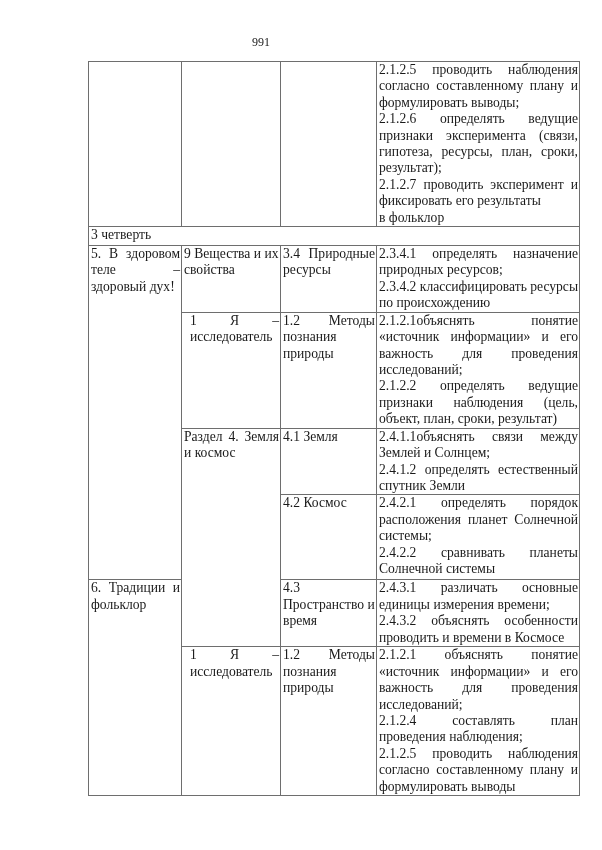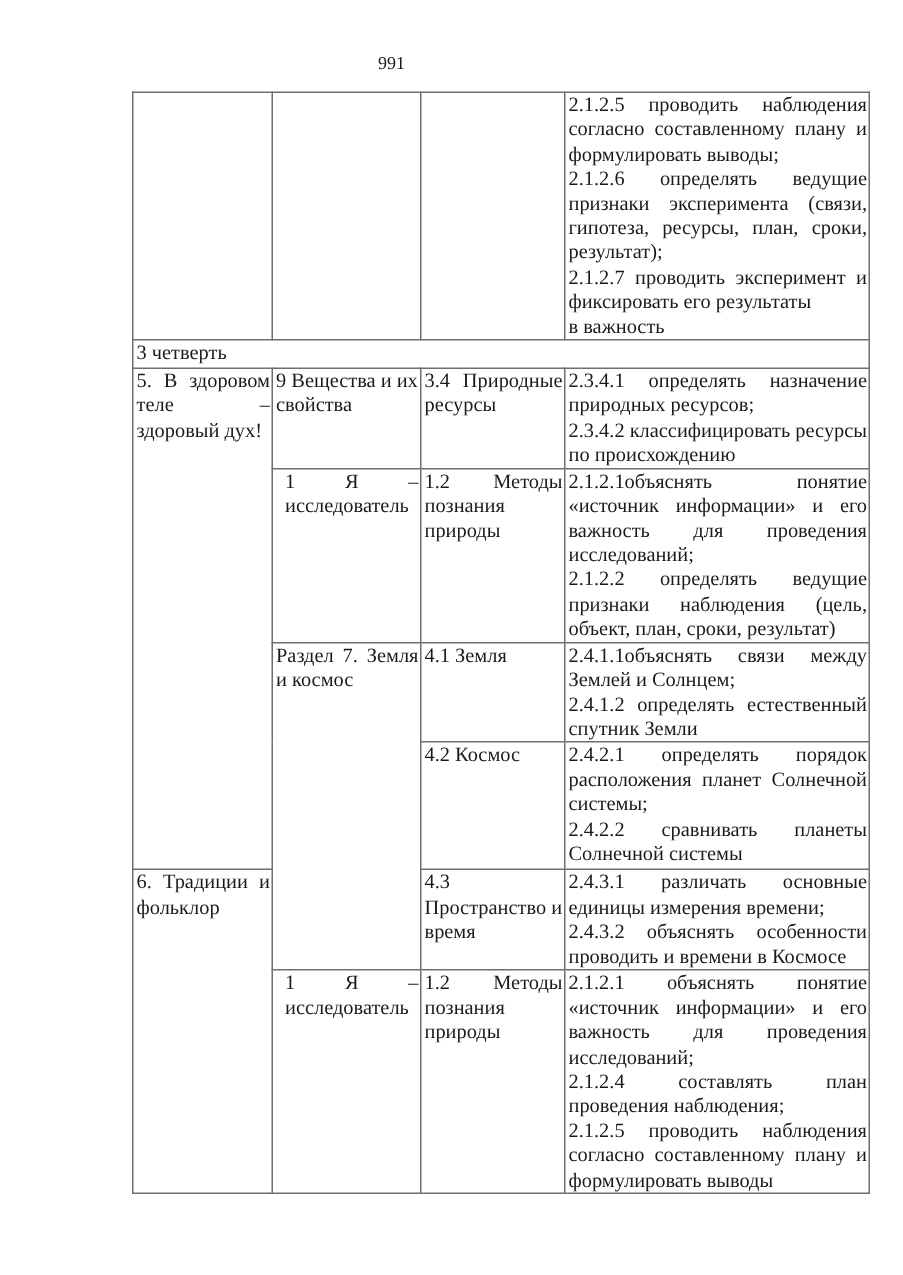--- a/index.html
+++ b/index.html
@@ -21,21 +21,21 @@
 <table class="grid">
   <tbody>
       <tr style="height:164px;">
     <td class="c1"></td>
     <td class="c2"></td>
     <td class="c3"></td>
     <td class="c4 just">
       <span class="ll">2.1.2.5 проводить наблюдения согласно составленному плану и формулировать выводы;</span>
       <span class="ll">2.1.2.6 определять ведущие признаки эксперимента (связи, гипотеза, ресурсы, план, сроки, результат);</span>
       <span class="ll">2.1.2.7 проводить эксперимент и фиксировать его результаты</span>
-      <span class="ll">в важность</span>
+      <span class="ll">в фольклор</span>
     </td>
   </tr>
   <tr class="quarter" style="height:19px;">
     <td colspan="4">3 четверть</td>
   </tr>
   <tr style="height:66px;">
     <td class="c1 just" rowspan="4">5. В здоровом теле – здоровый дух!</td>
     <td class="c2">9 Вещества и их свойства</td>
     <td class="c3 just">3.4 Природные ресурсы</td>
     <td class="c4 just">
@@ -45,21 +45,21 @@
   </tr>
   <tr style="height:116px;">
     <td class="c2 just" style="padding-left:8px;">1 Я – исследователь</td>
     <td class="c3 just">1.2 Методы познания природы</td>
     <td class="c4 just">
       <span class="ll">2.1.2.1объяснять понятие «источник информации» и его важность для проведения исследований;</span>
       <span class="ll">2.1.2.2 определять ведущие признаки наблюдения (цель, объект, план, сроки, результат)</span>
     </td>
   </tr>
   <tr style="height:65px;">
-    <td class="c2 just" rowspan="3">Раздел 7. Земля и космос</td>
+    <td class="c2 just" rowspan="3">Раздел 4. Земля и космос</td>
     <td class="c3">4.1 Земля</td>
     <td class="c4 just">
       <span class="ll">2.4.1.1объяснять связи между Землей и Солнцем;</span>
       <span class="ll">2.4.1.2 определять естественный спутник Земли</span>
     </td>
   </tr>
   <tr style="height:85px;">
     <td class="c3">4.2 Космос</td>
     <td class="c4 just">
       <span class="ll">2.4.2.1 определять порядок расположения планет Солнечной системы;</span>

